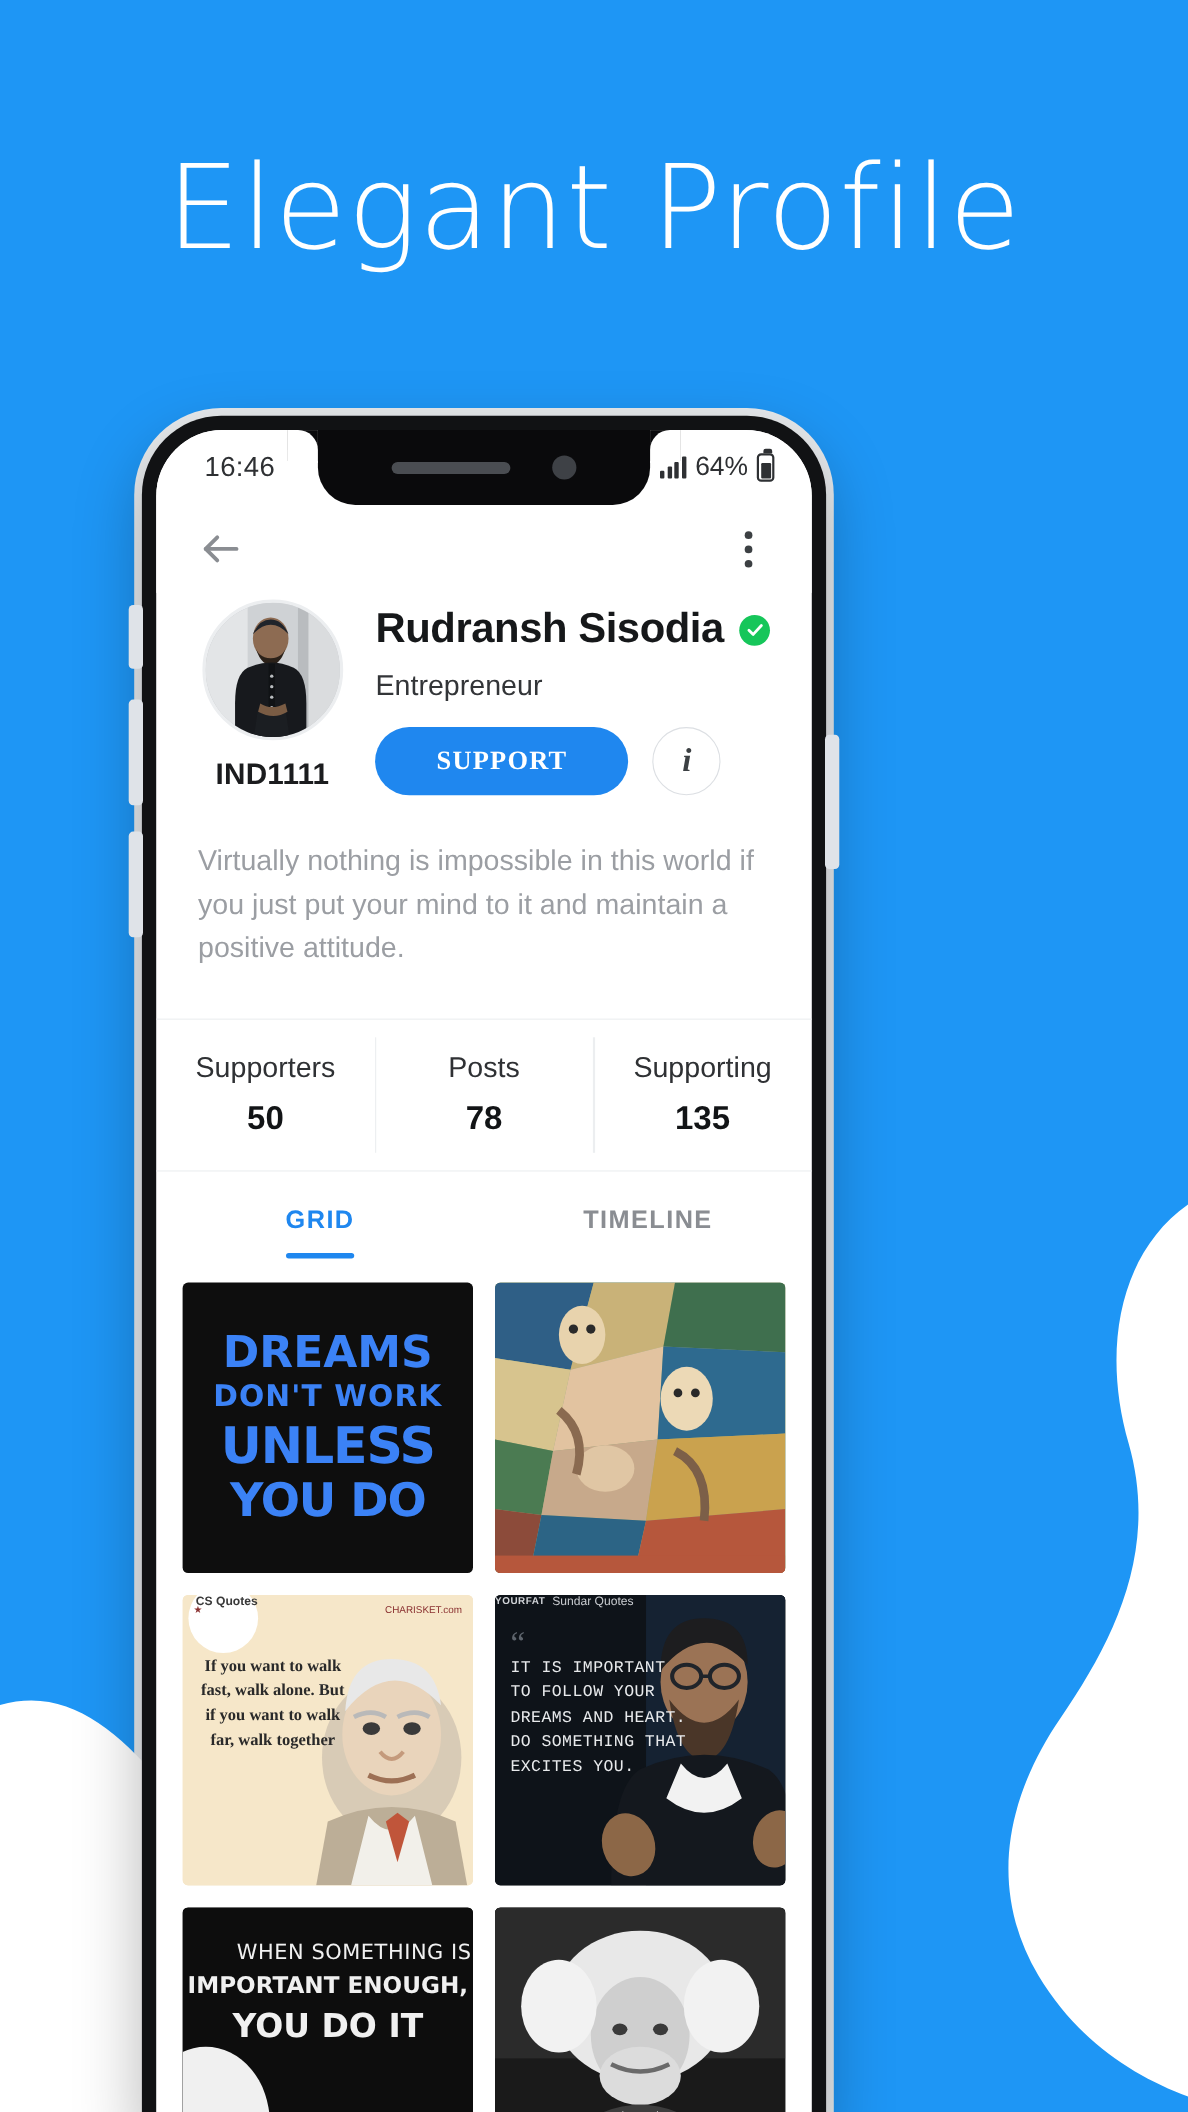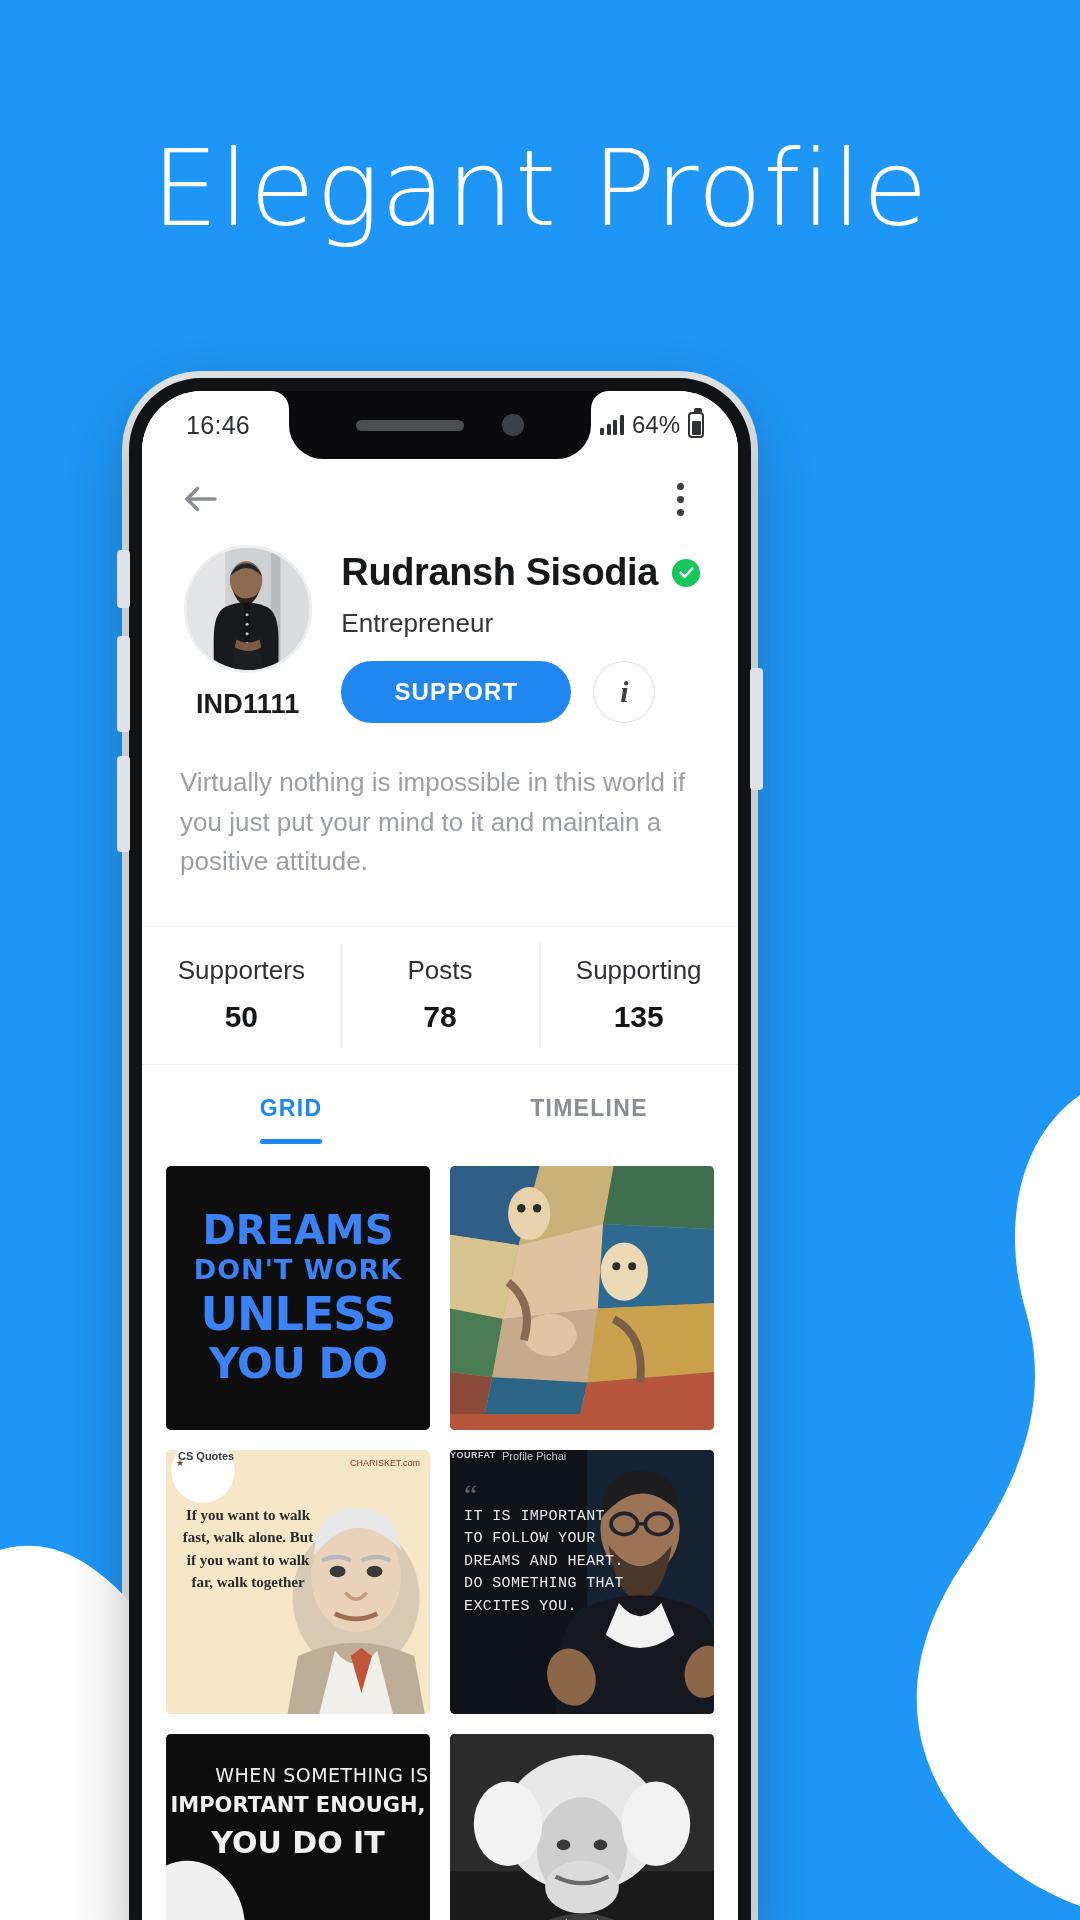--- a/index.html
+++ b/index.html
@@ -169,21 +169,21 @@
     background:#16c65a; display:flex; align-items:center; justify-content:center;
     flex:0 0 auto;
   }
   .verified svg { width:17px; height:17px; }
   .ptitle { margin-top:14px; font-size:26px; color:#333538; }
   .cta-row { margin-top:22px; display:flex; align-items:center; gap:22px; }
   .btn-support {
     width:230px; height:62px; border-radius:31px;
     background:#1f87ef; color:#fff; border:none;
     font-size:24px; font-weight:700; letter-spacing:1.1px;
-    font-family:Liberation Sans, sans-serif;
+    font-family:Liberation Serif, serif;
     cursor:pointer;
   }
   .btn-info {
     width:62px; height:62px; border-radius:50%;
     border:1.6px solid #dcdfe3; background:#fff;
     display:flex; align-items:center; justify-content:center;
     font-size:30px; font-style:italic; font-weight:700; color:#3c4043;
     font-family:"Liberation Serif", serif;
     cursor:pointer;
   }
@@ -500,21 +500,21 @@
           <ellipse cx="66" cy="28" rx="5" ry="4" fill="none" stroke="#20242a" stroke-width="1.4"></ellipse>
           <ellipse cx="79" cy="28" rx="5" ry="4" fill="none" stroke="#20242a" stroke-width="1.4"></ellipse>
           <line x1="71" y1="28" x2="74" y2="28" stroke="#20242a" stroke-width="1.2"></line>
           <path d="M50,60 q22,-10 44,0 q10,6 10,40 h-64 q0,-34 10,-40 Z" fill="#14181e"></path>
           <path d="M64,58 q8,10 16,0 l5,12 q-13,10 -26,0 Z" fill="#f2f2f2"></path>
           <ellipse cx="46" cy="86" rx="9" ry="11" fill="#8c6747" transform="rotate(-18 46 86)"></ellipse>
           <ellipse cx="97" cy="84" rx="8" ry="10" fill="#8c6747" transform="rotate(16 97 84)"></ellipse>
         </svg>
         <div class="mark">“</div>
         <div class="qtext">IT IS IMPORTANT TO FOLLOW YOUR DREAMS AND HEART. DO SOMETHING THAT EXCITES YOU.</div>
-        <div class="attr">Profile Pichai</div>
+        <div class="attr">Sundar Quotes</div>
         <div class="badge">YOURFAT</div>
       </div>
 
       <div class="tile t5">
         <svg viewBox="0 0 100 100" preserveAspectRatio="none">
           <rect width="100" height="100" fill="#0d0d0d"></rect>
           <ellipse cx="8" cy="74" rx="22" ry="26" fill="#f0f0f0"></ellipse>
         </svg>
         <div class="qtext">
           <div class="a">WHEN SOMETHING IS</div>

